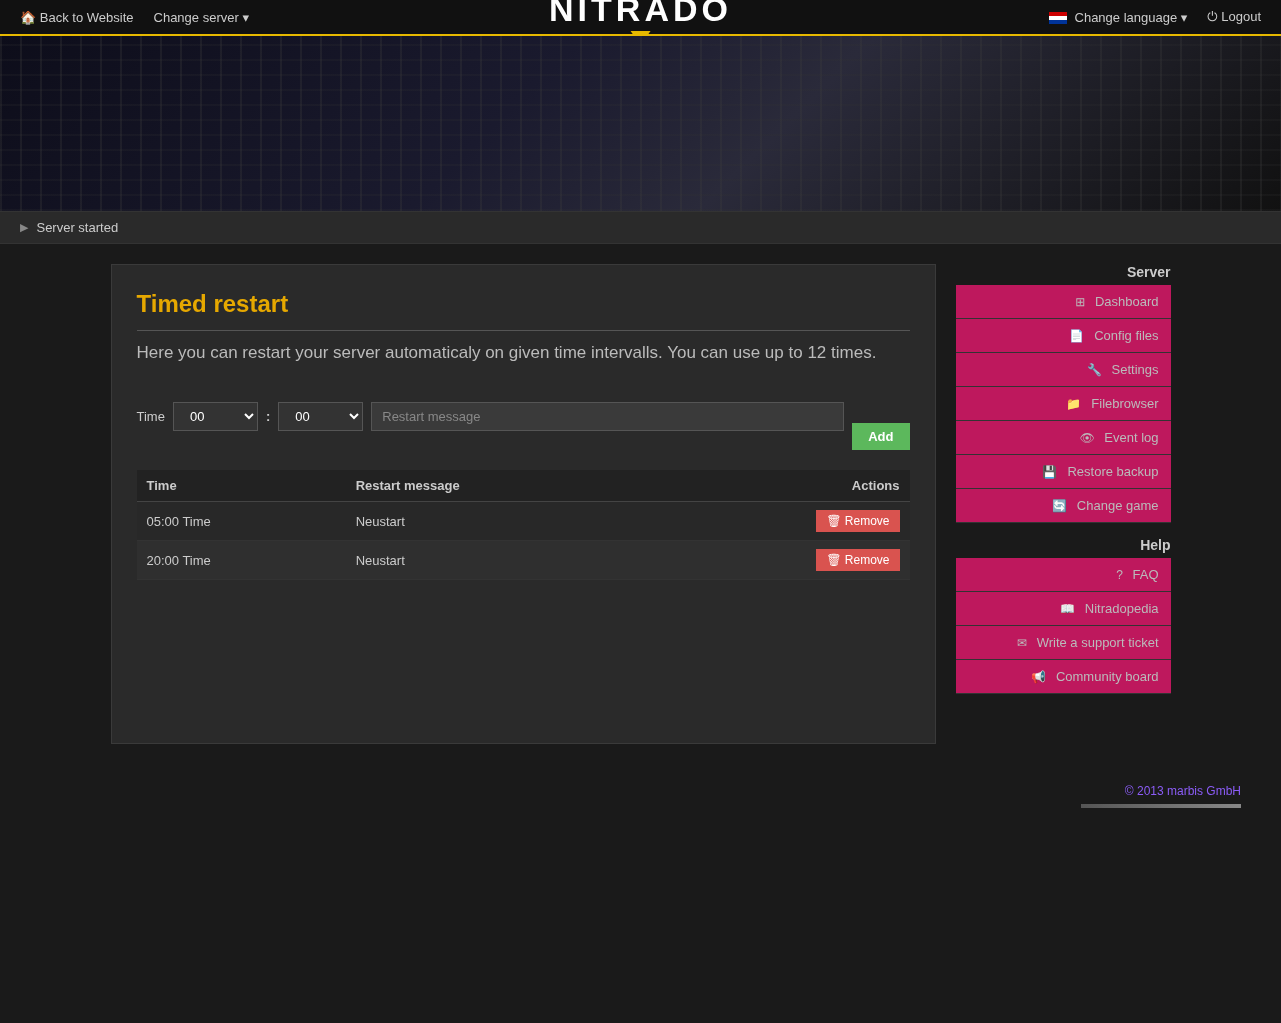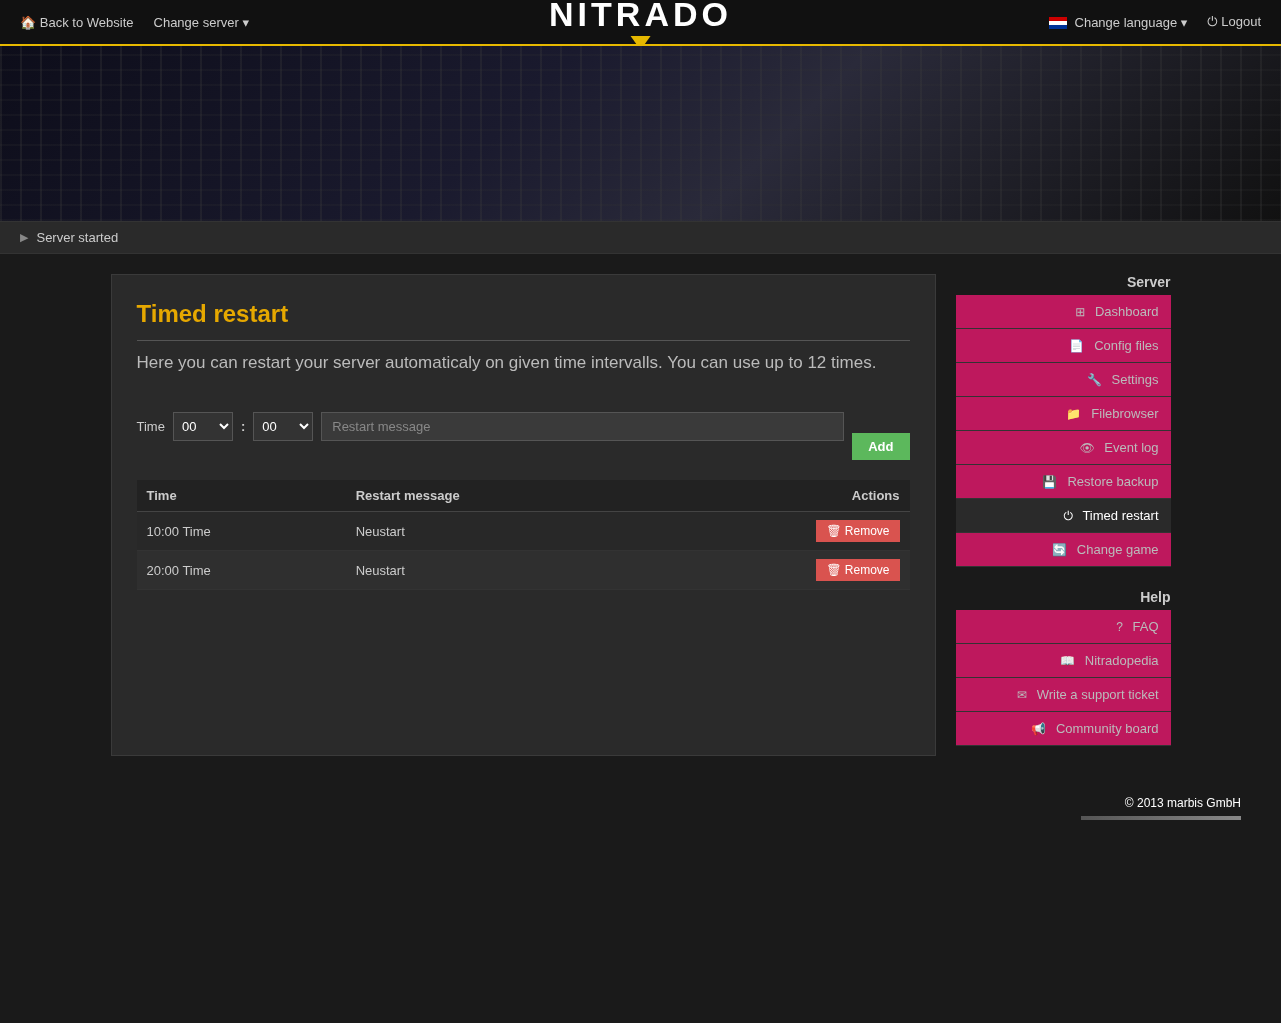--- a/index.html
+++ b/index.html
@@ -8,21 +8,21 @@
       color: #ccc;
       font-family: Arial, sans-serif;
       font-size: 13px;
       min-height: 1023px;
     }
 
     
     .top-nav {
       background-color: #111;
       border-bottom: 2px solid #e6b800;
-      height: 46px;
+      height: 36px;
       display: flex;
       align-items: center;
       justify-content: space-between;
       padding: 0 20px;
       position: relative;
     }
     .top-nav-left, .top-nav-right {
       display: flex;
       align-items: center;
       gap: 20px;
@@ -133,23 +133,23 @@
       margin-bottom: 20px;
     }
     .add-form label {
       color: #ccc;
       font-size: 13px;
     }
     .time-select {
       background-color: #333;
       border: 1px solid #555;
       color: #fff;
-      padding: 5px 4px;
-      font-size: 13px;
-      width: 60px;
+      padding: 5px 12px;
+      font-size: 13px;
+      width: 85px;
       appearance: auto;
     }
     .time-separator {
       color: #ccc;
       font-weight: bold;
     }
     .restart-msg-input {
       background-color: #3a3a3a;
       border: 1px solid #555;
       color: #aaa;
@@ -205,21 +205,21 @@
     .sidebar {
       width: 215px;
       flex-shrink: 0;
       text-align: right;
     }
     .sidebar-section-label {
       color: #ccc;
       font-size: 14px;
       font-weight: bold;
       margin-bottom: 5px;
-      margin-top: 22px;
+      margin-top: 14px;
     }
     .sidebar-section-label:first-child { margin-top: 0; }
     .sidebar-menu {
       list-style: none;
       margin-bottom: 10px;
     }
     .sidebar-menu li a {
       display: block;
       background-color: #be185d;
       color: #bbb;
@@ -232,21 +232,21 @@
     .sidebar-menu li.active a { background-color: #2a2a2a; color: #fff; }
     .sidebar-icon {
       margin-right: 6px;
       font-size: 12px;
     }
 
     
     .footer {
       text-align: right;
       padding: 20px 40px;
-      color: #ffffff;
+      color: #8b5cf6;
       font-size: 12px;
     }
     .footer-bar {
       height: 4px;
       width: 160px;
       background: linear-gradient(to right, #555, #888);
       margin: 6px 0 0 auto;
     }
   </style>
 </head>
@@ -320,21 +320,21 @@
     <table class="restart-table">
       <thead>
         <tr>
           <th>Time</th>
           <th>Restart message</th>
           <th>Actions</th>
         </tr>
       </thead>
       <tbody id="restart-table-body">
           <tr>
-    <td>10:00 Time</td>
+    <td>05:00 Time</td>
     <td>Neustart</td>
     <td>
       <button class="remove-btn">
         <span>🗑 </span>Remove
       </button>
     </td>
   </tr>
           <tr>
     <td>20:00 Time</td>
     <td>Neustart</td>
@@ -380,26 +380,20 @@
     <span class="sidebar-icon">👁</span>
     <span>Event log</span>
   </a>
         </li>
         <li>
           <a>
     <span class="sidebar-icon">💾</span>
     <span>Restore backup</span>
   </a>
         </li>
-        <li class="active">
-          <a>
-    <span class="sidebar-icon">⏻</span>
-    <span>Timed restart</span>
-  </a>
-        </li>
         <li>
           <a>
     <span class="sidebar-icon">🔄</span>
     <span>Change game</span>
   </a>
         </li>
       </ul>
     <div class="sidebar-section-label">Help</div>
     <ul class="sidebar-menu" id="help-menu">
     <li>

